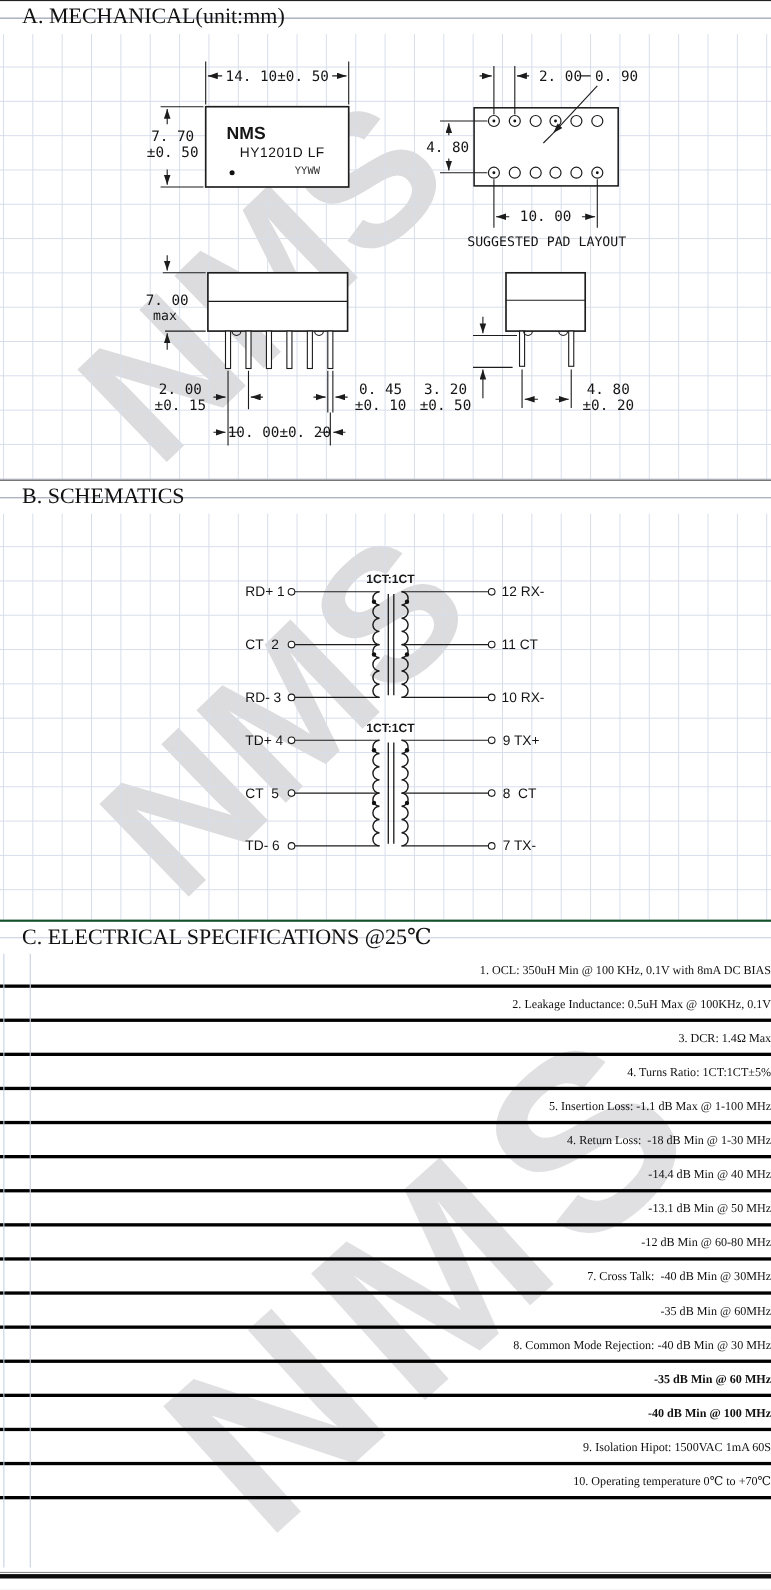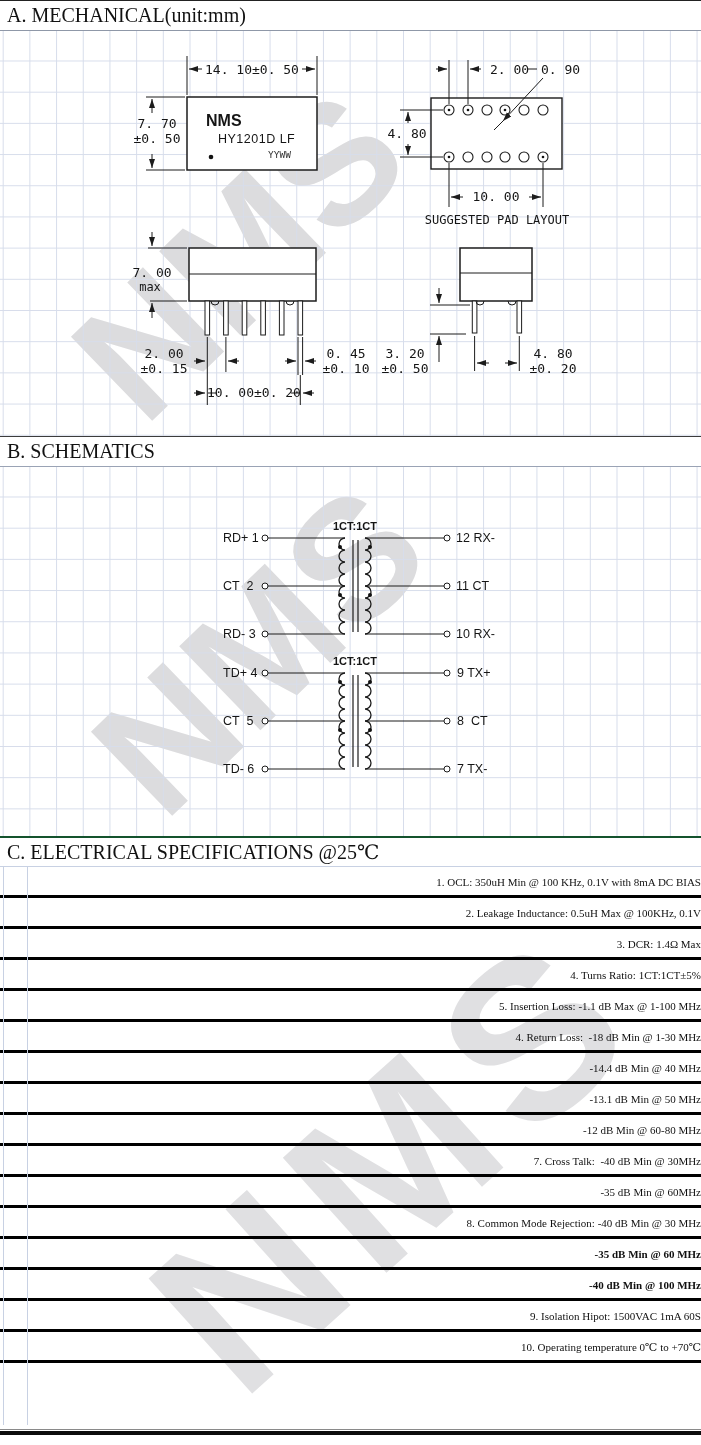--- a/index.html
+++ b/index.html
@@ -12,22 +12,22 @@
   .wm2{left:70px;top:565px;font-size:170px;transform:rotate(-44deg);}
   .wm3{left:118px;top:1048px;font-size:225px;letter-spacing:18px;transform:rotate(-42deg);}
   
   .grid{position:absolute;left:0;width:701px;z-index:1;
         background-image:linear-gradient(to right,#d7ddeb 1px,transparent 1px),
                          linear-gradient(to bottom,#d7ddeb 1px,transparent 1px);
         background-size:26.7px 31.2px;background-position:2.7px 29.5px;}
   .grid-a{top:31px;height:405px;}
   .grid-b{top:467px;height:369px;}
   
-  .sec-header{position:absolute;left:0;width:701px;height:31px;box-sizing:border-box;z-index:2;
-              font-size:20px;line-height:29px;padding-left:7px;background:transparent;}
+  .sec-header{position:absolute;left:0;width:701px;height:17px;box-sizing:border-box;z-index:2;
+              font-size:20px;line-height:29px;padding-left:20px;background:transparent;}
   .hdr-a{top:0;border-top:1px solid #222;border-bottom:1px solid #8f98a8;}
   .hdr-b{top:436px;border-top:1px solid #3c3c3c;border-bottom:1px solid #9aa3b5;}
   .hdr-c{top:836px;border-top:2px solid #14532d;border-bottom:1px solid #c8d1e3;}
   
   .draw{position:absolute;left:0;z-index:2;}
   .draw-a{top:31px;}
   .draw-b{top:467px;}
   svg text{fill:#151515;}
   .cad{font-family:"DejaVu Sans Mono",monospace;font-size:13px;}
   .cad-small{font-family:"DejaVu Sans Mono",monospace;font-size:12px;}

